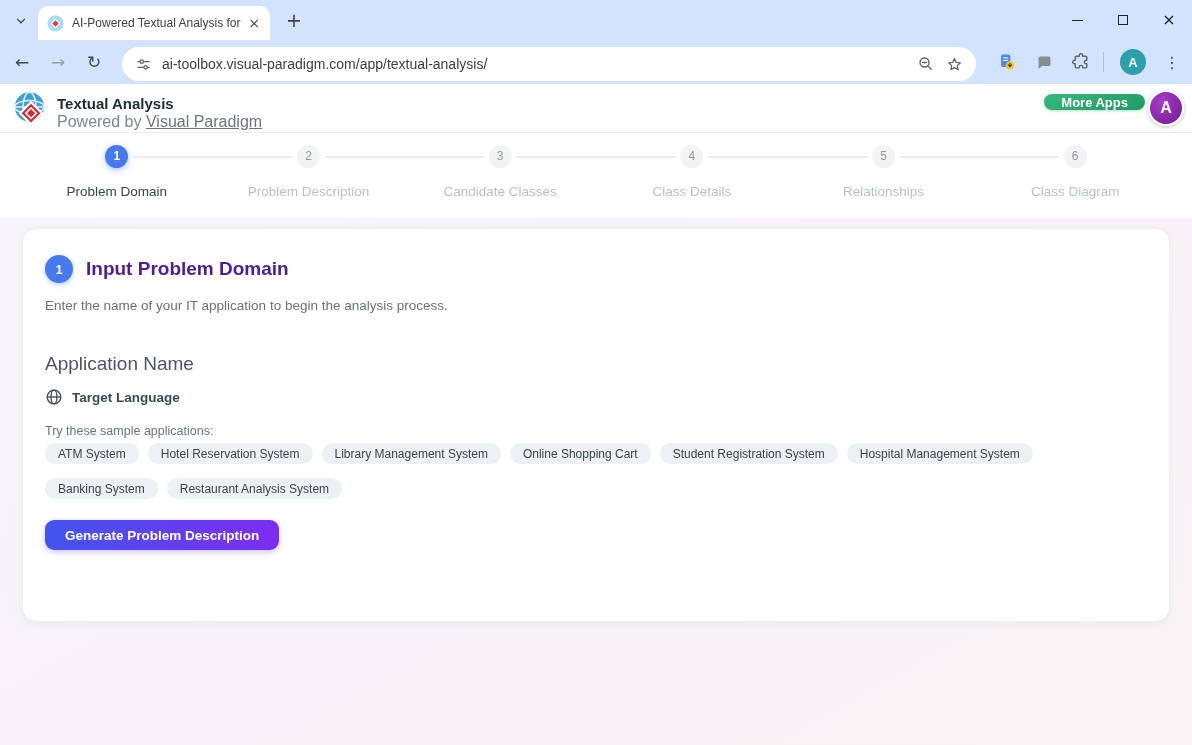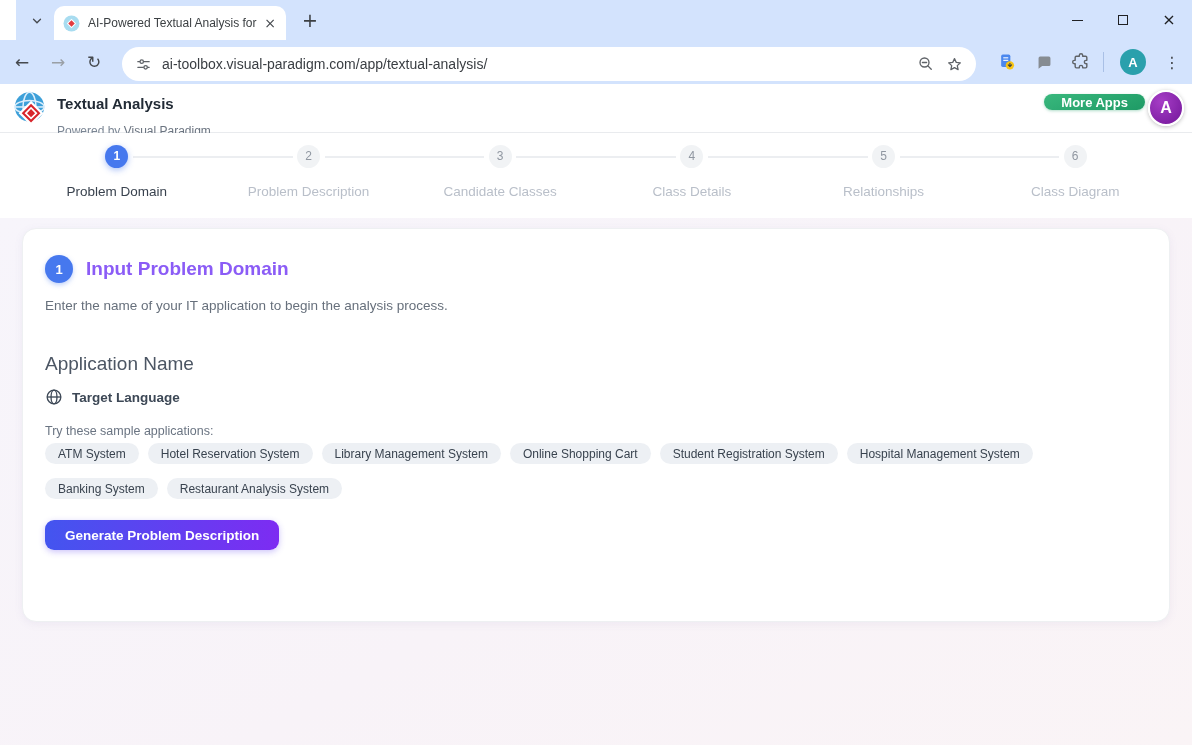--- a/index.html
+++ b/index.html
@@ -1,20 +1,20 @@
 <!DOCTYPE html>
 <html><head>
 <meta charset="utf-8">
 <style>
   * { margin:0; padding:0; box-sizing:border-box; }
   html,body { width:1192px; height:745px; font-family:"Liberation Sans", sans-serif; background:#fff; overflow:hidden; }
   .browser { position:relative; width:1192px; height:745px; background:#fff; }
 
   
-  .titlebar { position:absolute; top:0; left:16px; right:0; height:40px; background:#d3e3fd; }
+  .titlebar { position:absolute; top:0; left:0; right:0; height:40px; background:#d3e3fd; }
   .tab-search-btn { position:absolute; left:9px; top:9px; width:24px; height:24px; border-radius:50%; display:flex; align-items:center; justify-content:center; cursor:pointer; }
   .tab { position:absolute; left:38px; top:6px; width:232px; height:34px; background:#fff; border-radius:10px 10px 0 0; display:flex; align-items:center; padding:0 7px 0 9px; }
   .favicon { width:17px; height:17px; flex:0 0 auto; }
   .tab-title { flex:1; margin-left:8px; font-size:12px; color:#3c4043; white-space:nowrap; overflow:hidden; }
   .tab-close { width:18px; height:18px; border-radius:50%; display:flex; align-items:center; justify-content:center; font-size:14px; color:#45494e; cursor:pointer; font-family:"DejaVu Sans", sans-serif; }
   .new-tab-btn { position:absolute; left:282px; top:8px; width:24px; height:24px; display:flex; align-items:center; justify-content:center; font-size:19px; font-weight:400; color:#3c4043; cursor:pointer; font-family:"DejaVu Sans", sans-serif; }
   .win-controls { position:absolute; right:0; top:0; height:40px; display:flex; }
   .win-btn { width:46px; height:40px; display:flex; align-items:center; justify-content:center; cursor:pointer; color:#202124; }
   .min-glyph { display:block; width:11px; height:0; border-top:1.4px solid #202124; }
   .max-glyph { display:block; width:10px; height:10px; border:1.4px solid #202124; }
@@ -36,21 +36,21 @@
   .ext-puzzle { left:1067px; }
   .toolbar-sep { position:absolute; left:1103px; top:52px; width:1px; height:20px; background:#a9c0e6; }
   .profile-btn { position:absolute; left:1120px; top:49px; width:26px; height:26px; border-radius:50%; background:#2aa0ac; color:#fff; font-size:13px; font-weight:700; display:flex; align-items:center; justify-content:center; cursor:pointer; }
   .menu-btn { position:absolute; left:1158px; top:48px; width:28px; height:28px; display:flex; align-items:center; justify-content:center; font-size:16px; color:#45494e; cursor:pointer; font-family:"DejaVu Sans", sans-serif; }
 
   
   .app-header { position:absolute; top:84px; left:0; right:0; height:49px; background:#fff; border-bottom:1px solid #e9ebee; }
   .app-logo { position:absolute; left:11px; top:90px; width:37px; height:37px; }
   .app-titles { position:absolute; left:57px; top:95px; }
   .app-title { font-size:15px; font-weight:700; color:#222b36; line-height:17px; }
-  .app-sub { font-size:12px; color:#7b8694; line-height:14px; margin-top:12px; }
+  .app-sub { font-size:16px; color:#7b8694; line-height:14px; margin-top:3px; }
   .app-sub a { color:#6b7480; text-decoration:underline; cursor:pointer; }
   .more-apps-btn { position:absolute; right:47px; top:94px; height:16px; padding:0 17px; border:none; border-radius:16px; background:linear-gradient(160deg,#39b87d,#1e9a65); color:#fff; font-size:13px; font-weight:700; font-family:"Liberation Sans", sans-serif; display:flex; align-items:center; cursor:pointer; box-shadow:0 1px 3px rgba(30,154,101,.35); }
   .header-avatar { position:absolute; right:8px; top:90px; width:36px; height:36px; border-radius:50%; background:radial-gradient(circle at 35% 30%, #a63dc6, #721699); border:2px solid #fff; box-shadow:0 1px 4px rgba(0,0,0,.25); color:#fff; font-size:16px; font-weight:700; display:flex; align-items:center; justify-content:center; cursor:pointer; }
 
   
   .stepper { position:absolute; top:133px; left:0; right:0; height:85px; background:#fff; display:flex; padding:12px 21px 0 21px; }
   .step { flex:1; position:relative; text-align:center; cursor:pointer; }
   .step::before, .step::after { content:""; position:absolute; top:11px; height:2px; background:#eceef1; }
   .step::before { left:0; right:calc(50% + 16px); }
   .step::after { left:calc(50% + 16px); right:0; }
@@ -59,21 +59,21 @@
   .step-circle { width:23px; height:23px; border-radius:50%; margin:0 auto; line-height:23px; font-size:12px; background:#f1f3f5; color:#9097a1; position:relative; z-index:1; }
   .step.active .step-circle { background:#4678ee; color:#fff; font-weight:700; box-shadow:0 2px 6px rgba(70,120,238,.45); }
   .step-label { margin-top:16px; font-size:13.5px; color:#b9bfc9; }
   .step.active .step-label { color:#39424e; }
 
   
   .content { position:absolute; top:218px; left:0; right:0; bottom:0; background:linear-gradient(150deg,#f7f5fb 0%,#f8f3f8 55%,#faf4f6 100%); }
   .card { position:absolute; left:22px; right:22px; top:10px; height:394px; background:#fff; border:1px solid #eef0f2; border-radius:14px; box-shadow:0 2px 8px rgba(120,100,160,.08); padding:26px 22px; }
   .card-heading { display:flex; align-items:center; gap:13px; }
   .badge { width:28px; height:28px; border-radius:50%; background:#4678ee; color:#fff; font-size:13px; font-weight:700; display:flex; align-items:center; justify-content:center; box-shadow:0 2px 5px rgba(70,120,238,.35); }
-  .card-title { font-size:19px; font-weight:600; color:#8b5cf6; }
+  .card-title { font-size:19px; font-weight:600; color:#4c1d95; }
   .card-desc { margin-top:15px; font-size:13.5px; color:#67707c; }
   .field-label { margin-top:40px; font-size:19px; color:#4c5664; }
   .text-input { margin-top:5px; height:42px; border:2px solid #7e96f5; border-radius:9px; display:flex; align-items:center; padding:0 12px; font-size:13.5px; color:#333c47; background:#fff; cursor:text; }
   .caret { width:1.3px; height:17px; background:#1b1f24; margin-left:1px; animation:blink 1.1s step-end infinite; }
   @keyframes blink { 50% { opacity:0; } }
   .lang-row { margin-top:13px; display:flex; align-items:center; }
   .lang-label { margin-left:9px; font-size:13.5px; font-weight:600; color:#3d4856; }
   .select-box { margin-left:13px; width:252px; height:34px; border:1px solid #d9dde2; border-radius:17px; background:#fff; display:flex; align-items:center; justify-content:space-between; padding:0 14px 0 16px; font-size:13.5px; font-weight:600; color:#2e3c4e; cursor:pointer; }
   .samples-label { margin-top:18px; font-size:12.5px; color:#6a7482; }
   .chips { margin-top:5px; display:flex; flex-wrap:wrap; gap:14px 9px; }

